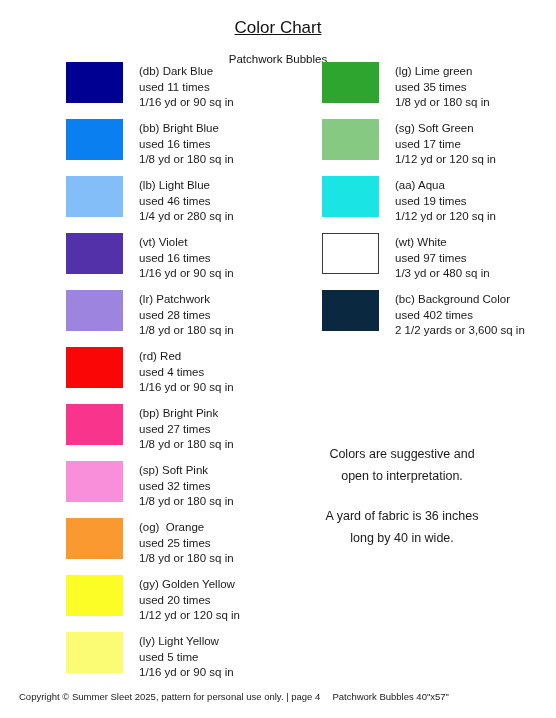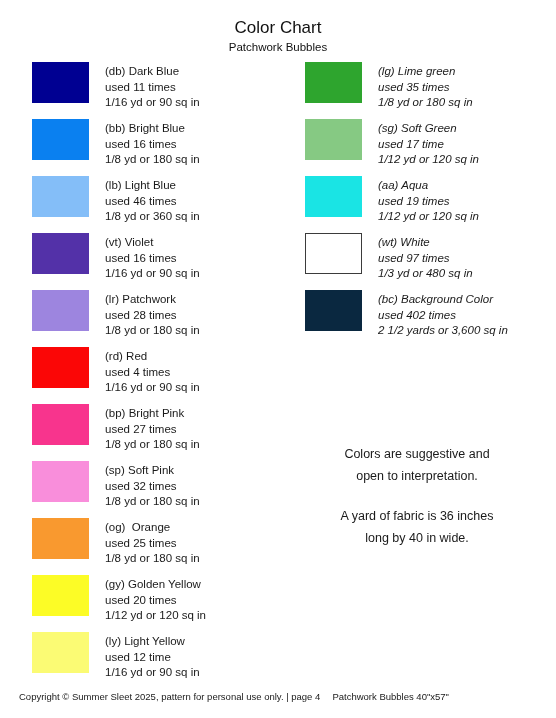--- a/index.html
+++ b/index.html
@@ -19,43 +19,44 @@
   
   .header {
     text-align: center;
     padding-top: 17px;
   }
   .title {
     font-size: 17px;
     line-height: 21px;
     font-weight: 400;
     color: #111111;
+    text-decoration: underline;
   }
   .subtitle {
     font-size: 11.5px;
     line-height: 15px;
     font-weight: 400;
     color: #111111;
-    margin-top: 2px;
+    margin-top: 14px;
   }
 
   
   .columns {
     position: absolute;
     top: 62px;
     left: 0;
     width: 556px;
     display: flex;
   }
   .col {
     width: 278px;
     position: relative;
   }
-  .col-left { padding-left: 32px; }
-  .col-right { padding-left: 22px; font-style: italic; }
+  .col-left { padding-left: 66px; }
+  .col-right { padding-left: 22px; }
 
   
   .swatch-row {
     display: flex;
     align-items: flex-start;
     height: 57px;
   }
   .swatch {
     width: 57px;
     height: 41px;
@@ -105,21 +106,21 @@
     inset: 0;
     background:
       linear-gradient(125deg, rgba(255,255,255,0) 56%, #e8708f 58%, #f07fa0 62%, rgba(255,255,255,0) 64%),
       linear-gradient(125deg, rgba(255,255,255,0) 66%, #d8607f 68%, rgba(255,255,255,0) 71%);
   }
 
   
   .notes {
     position: absolute;
     top: 443px;
-    left: 278px;
+    left: 263px;
     width: 278px;
     text-align: center;
   }
   .note-para {
     font-size: 12.5px;
     line-height: 22px;
     margin-bottom: 18px;
   }
   .note-para:last-child { margin-bottom: 0; }
 
@@ -172,21 +173,21 @@
           <div class="sw-name">(bb) Bright Blue</div>
           <div class="sw-used">used 16 times</div>
           <div class="sw-amount">1/8 yd or 180 sq in</div>
         </div>
       </div>
       <div class="swatch-row">
         <div class="swatch" style="background-color: rgb(132, 190, 248);"></div>
         <div class="swatch-text">
           <div class="sw-name">(lb) Light Blue</div>
           <div class="sw-used">used 46 times</div>
-          <div class="sw-amount">1/8 yd or 360 sq in</div>
+          <div class="sw-amount">1/4 yd or 280 sq in</div>
         </div>
       </div>
       <div class="swatch-row">
         <div class="swatch" style="background-color: rgb(83, 49, 168);"></div>
         <div class="swatch-text">
           <div class="sw-name">(vt) Violet</div>
           <div class="sw-used">used 16 times</div>
           <div class="sw-amount">1/16 yd or 90 sq in</div>
         </div>
       </div>
@@ -235,21 +236,21 @@
         <div class="swatch-text">
           <div class="sw-name">(gy) Golden Yellow</div>
           <div class="sw-used">used 20 times</div>
           <div class="sw-amount">1/12 yd or 120 sq in</div>
         </div>
       </div>
       <div class="swatch-row">
         <div class="swatch" style="background-color: rgb(251, 251, 116);"></div>
         <div class="swatch-text">
           <div class="sw-name">(ly) Light Yellow</div>
-          <div class="sw-used">used 12 time</div>
+          <div class="sw-used">used 5 time</div>
           <div class="sw-amount">1/16 yd or 90 sq in</div>
         </div>
       </div>
     </div>
   <div class="col col-right">
       <div class="swatch-row">
         <div class="swatch" style="background-color: rgb(46, 165, 46);"></div>
         <div class="swatch-text">
           <div class="sw-name">(lg) Lime green</div>
           <div class="sw-used">used 35 times</div>

